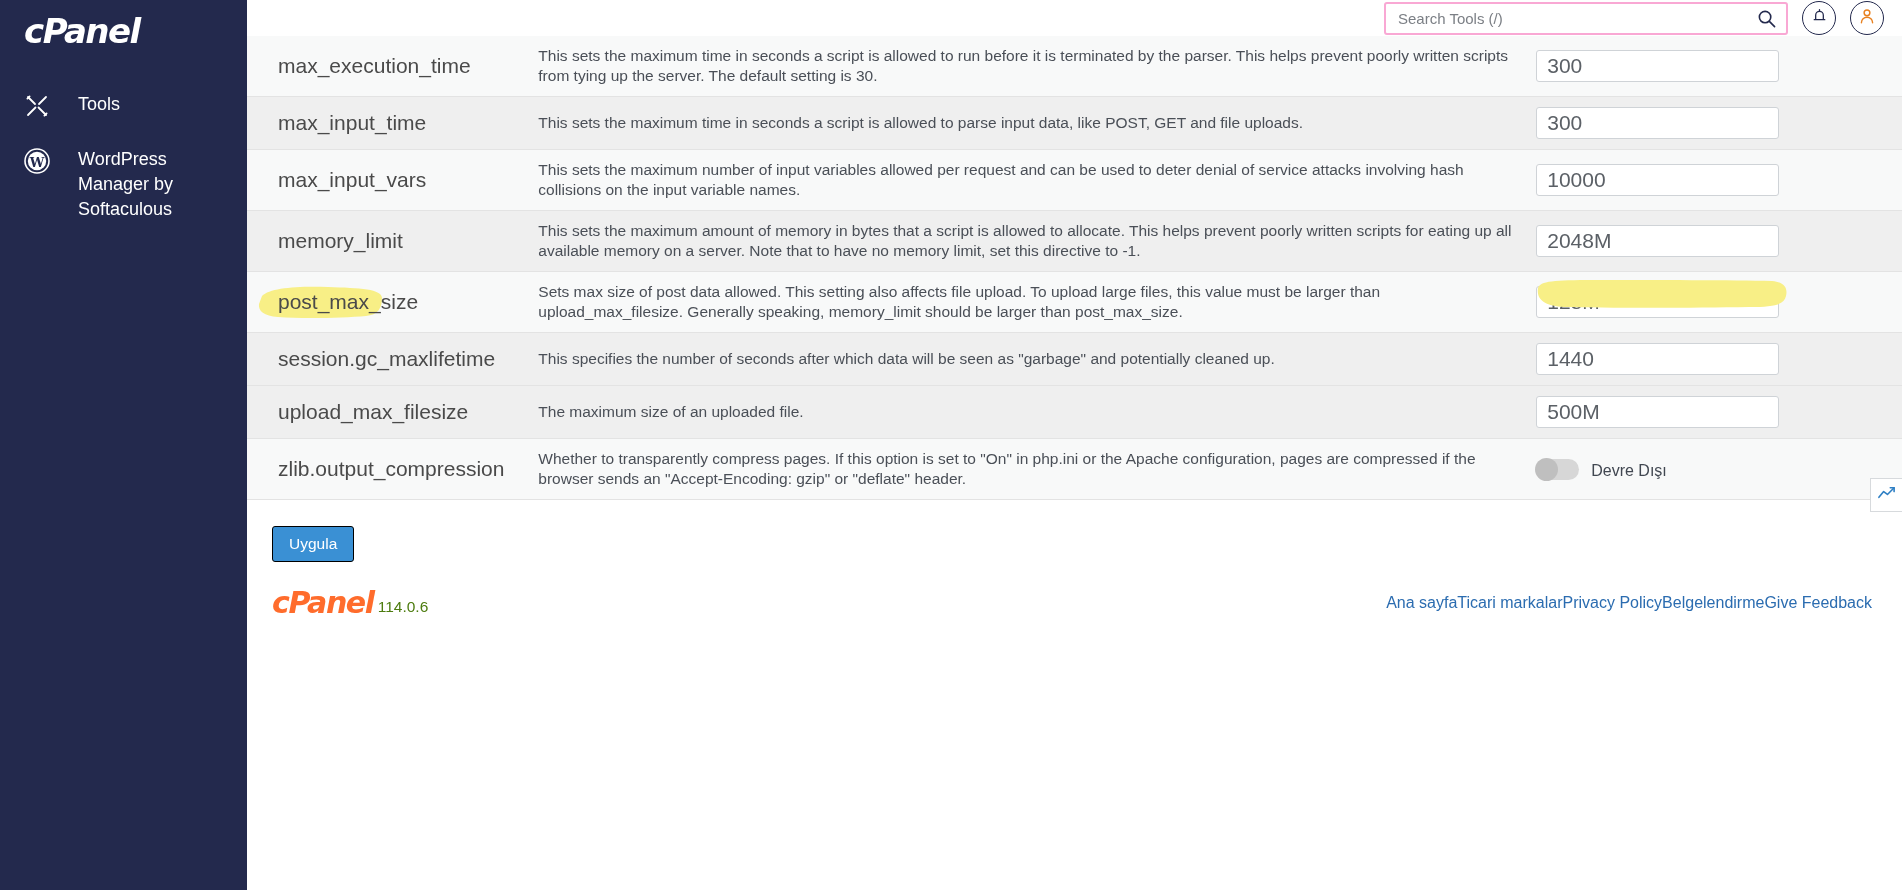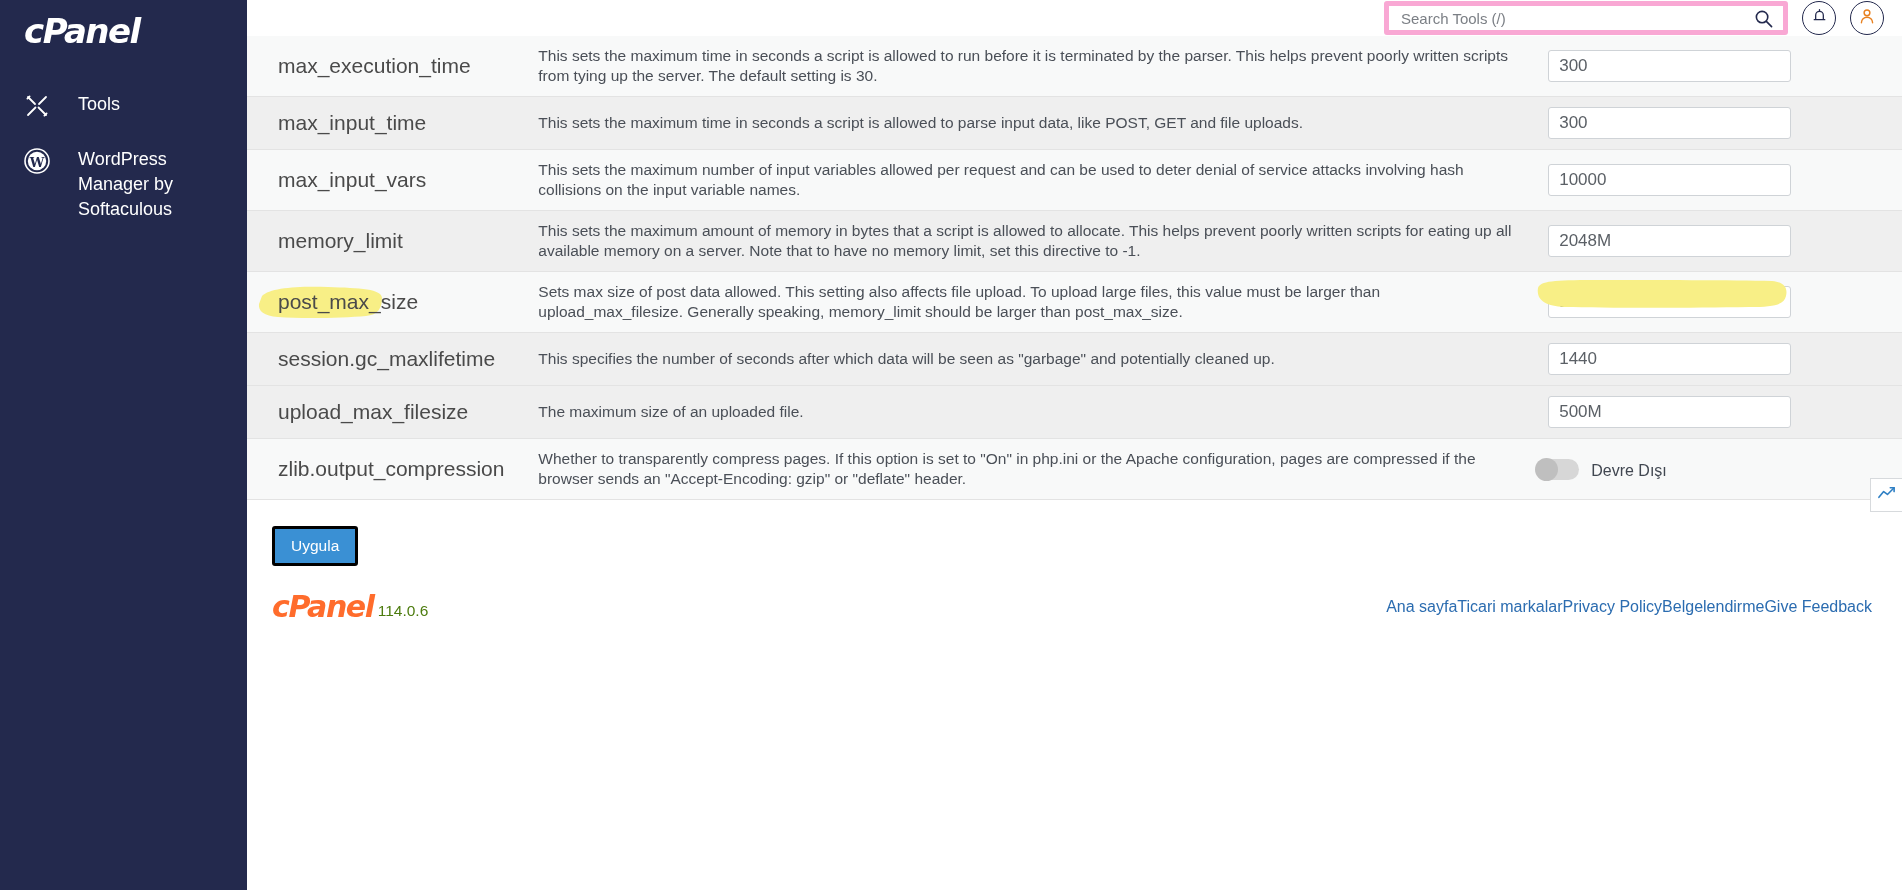--- a/index.html
+++ b/index.html
@@ -71,21 +71,21 @@
     align-items: center;
     justify-content: flex-end;
     padding-right: 18px;
     position: absolute;
     top: 0; left: 0; right: 0;
     z-index: 20;
   }
   .search-box {
     width: 404px;
     height: 33px;
-    border: 5px solid #f9a8d4;
+    border: 2px solid #f9a8d4;
     border-radius: 3px;
     background: #fff;
     display: flex;
     align-items: center;
     padding: 12px 10px;
     position: relative;
   }
   .search-box input {
     border: 0; outline: 0;
     flex: 1;
@@ -144,28 +144,27 @@
     color: #4a4f57;
     line-height: 20px;
   }
 
   .field {
     width: 243px;
     height: 32px;
     border: 1px solid #cfd3d7;
     border-radius: 3px;
     background: #ffffff;
-    font-size: 17px;
+    font-size: 21px;
     color: #5b6066;
     padding: 0 10px;
     font-family: "Liberation Sans", sans-serif;
     outline: none;
     position: relative;
     z-index: 1;
-    margin-left: 12px;
   }
 
   
   .toggle-wrap { display: flex; align-items: flex-end; gap: 12px; }
   .toggle {
     width: 43px; height: 21px;
     border-radius: 11px;
     background: #d7d7d7;
     position: relative;
     cursor: pointer;
@@ -193,21 +192,21 @@
     left: 6px; top: 6px;
     width: 256px; height: 34px;
     z-index: 2;
     pointer-events: none;
   }
 
   
   .foot-actions { padding: 26px 0 0 25px; }
   .btn-primary {
     background: #3a90d4;
-    border: 3px solid #000000;
+    border: 1px solid #000000;
     color: #ffffff;
     font-size: 15.5px;
     padding: 8px 16px;
     border-radius: 3px;
     cursor: pointer;
     font-family: "Liberation Sans", sans-serif;
   }
   .footer {
     display: flex;
     align-items: center;

